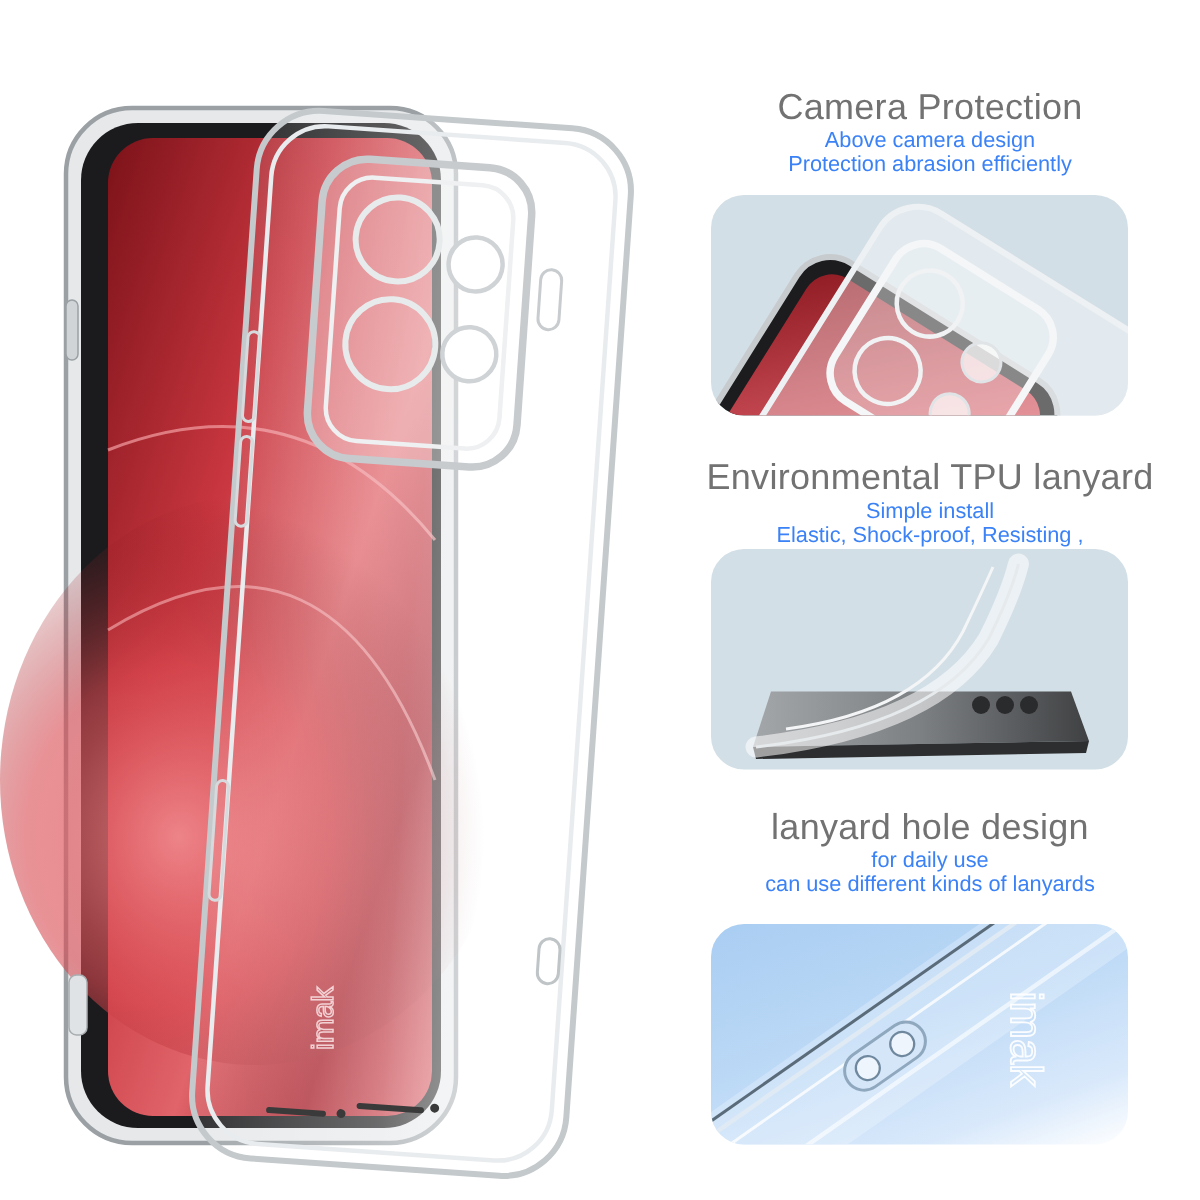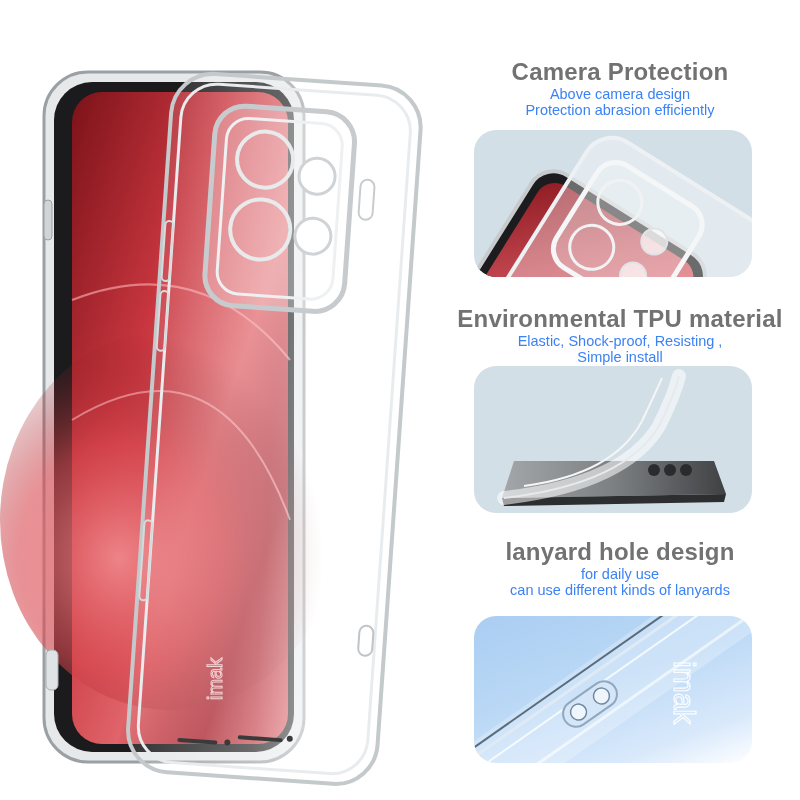--- a/index.html
+++ b/index.html
@@ -4,21 +4,21 @@
 <style>
   html, body { margin:0; padding:0; background:#ffffff; }
   body { width:800px; height:800px; position:relative; overflow:hidden; font-family:"Liberation Sans", sans-serif; }
 
   
   .hero { position:absolute; left:0; top:0; width:460px; height:800px; }
   .hero svg { position:absolute; left:0; top:0; }
 
   
   .feature { position:absolute; left:455px; width:330px; text-align:center; color:#6b6b6b; }
-  .feature .title { font-weight:bold; font-size:24px; line-height:28px; color:#727272; letter-spacing:0.2px; }
+  .feature .title { font-weight:normal; font-size:24px; line-height:28px; color:#727272; letter-spacing:0.2px; }
   .feature .sub { font-size:14.5px; line-height:16px; color:#3b82f6; }
 
   .card { position:absolute; left:474px; width:278px; height:147px; border-radius:22px; overflow:hidden; }
   .card svg { position:absolute; left:0; top:0; }
   .card1 { top:130px; background:#d3dfe6; }
   .card2 { top:366px; background:#d2dfe6; }
   .card3 { top:616px; background:linear-gradient(160deg,#a9cdf2 0%,#bcd9f6 45%,#d9e9fb 80%,#ffffff 100%); }
 </style>
 </head>
 <body>
@@ -106,23 +106,23 @@
       <rect x="90" y="40" width="120" height="120" rx="22" fill="#ffffff" fill-opacity="0.2" stroke="#f4f6f7" stroke-width="5"></rect>
       <circle cx="125" cy="75" r="22" fill="none" stroke="#f0f2f3" stroke-width="3"></circle>
       <circle cx="125" cy="128" r="22" fill="none" stroke="#f0f2f3" stroke-width="3"></circle>
       <circle cx="175" cy="90" r="13" fill="#ffffff" fill-opacity="0.7" stroke="#e0e4e6" stroke-width="2"></circle>
       <circle cx="175" cy="130" r="13" fill="#ffffff" fill-opacity="0.7" stroke="#e0e4e6" stroke-width="2"></circle>
     </g>
   </svg>
 </div>
 
 <div class="feature" style="top:305px;">
-  <div class="title">Environmental TPU material</div>
+  <div class="title">Environmental TPU lanyard</div>
+  <div class="sub">Simple install</div>
   <div class="sub">Elastic, Shock-proof, Resisting ,</div>
-  <div class="sub">Simple install</div>
 </div>
 <div class="card card2" aria-label="Flexible clear case bending away from a grey phone">
   <svg width="278" height="147" viewBox="0 0 278 147">
     <defs>
       <linearGradient id="grey" x1="0" y1="0" x2="1" y2="0">
         <stop offset="0" stop-color="#a4a7aa"></stop>
           <stop offset="0.5" stop-color="#7d8083"></stop>
           <stop offset="1" stop-color="#3f4143"></stop>
       </linearGradient>
     </defs>

